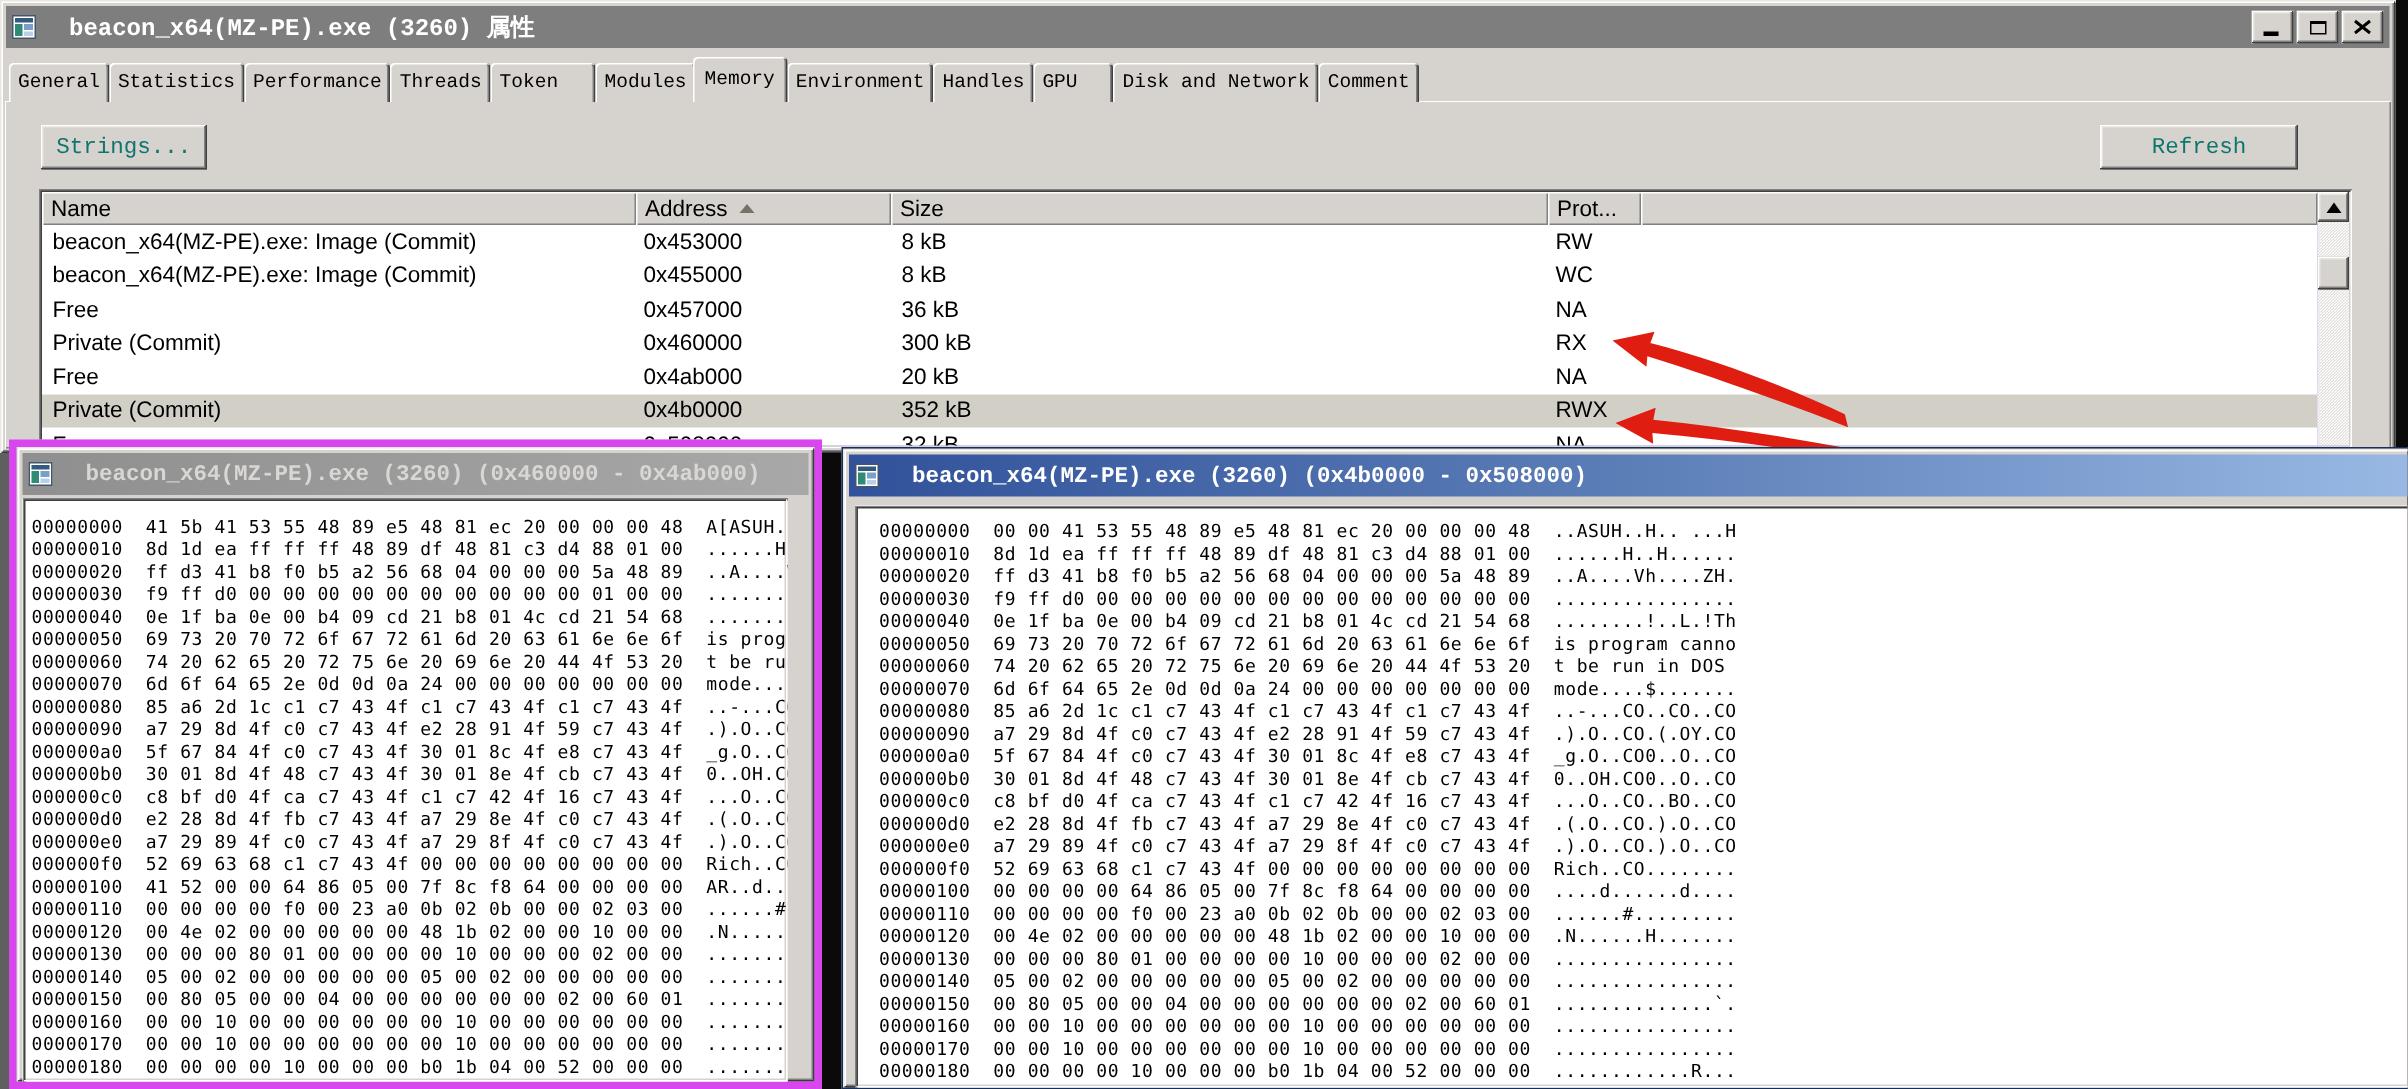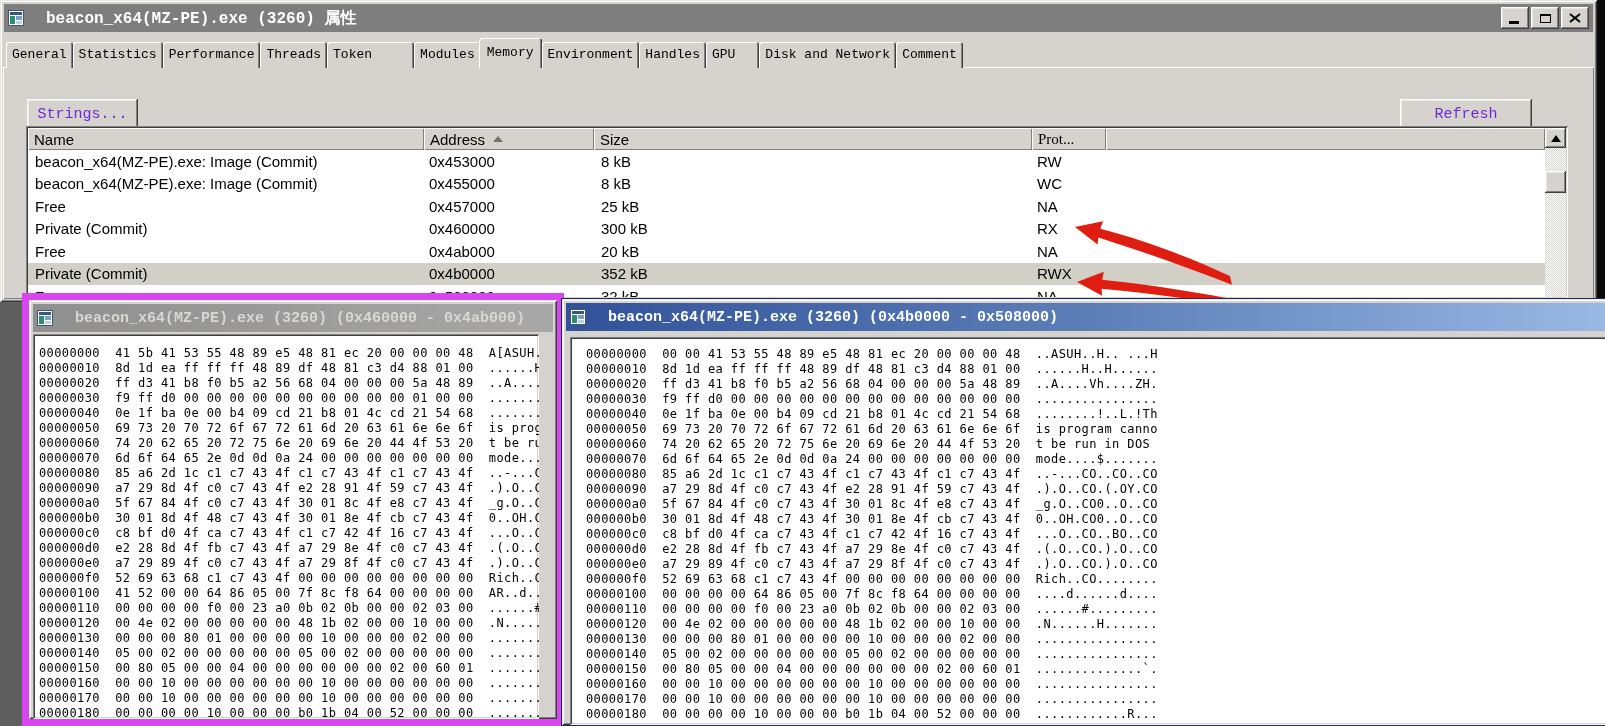--- a/index.html
+++ b/index.html
@@ -30,40 +30,40 @@
   .glyph-min{ width:10px; height:3px; background:#000; position:absolute; bottom:5px; left:8px; }
   .glyph-max{ width:11px; height:9px; border:1px solid #000; border-top-width:2px; }
   .app-icon{ width:16px; height:16px; flex:0 0 16px; }
 
   
   #main-win{ left:0; top:0; width:1597px; height:302px; overflow:hidden; z-index:10; }
   .tabs{ position:absolute; left:6px; top:42px; height:26px; display:flex; align-items:flex-end; z-index:2; }
   .tab{ height:26px; padding:5px 6px 0 6px; font:13px "Liberation Mono",monospace; color:#000;
     background:#d6d3ce; border-top-left-radius:3px; border-top-right-radius:3px; position:relative;
     box-shadow: inset 1px 1px 0 #fff, inset -1px 0 0 #404040, inset -2px 0 0 #808080; }
-  .tab.wide-token{ padding-right:42px; }
+  .tab.wide-token{ padding-right:25px; }
   .tab.wide-gpu{ padding-right:24px; }
   .tab.selected{ height:30px; margin-top:-4px; padding-top:7px; z-index:4; margin-left:-2px; padding-left:8px; padding-right:8px; }
   .page{ position:absolute; left:3px; top:67px; right:3px; bottom:3px;
     box-shadow: inset 1px 1px 0 #fff, inset -1px -1px 0 #808080; }
-  .btn{ position:absolute; font:15px "Liberation Mono",monospace; color:#6d28d9; cursor:default;
+  .btn{ position:absolute; font:15px "Liberation Mono",monospace; color:#0f766e; cursor:default;
     background:#d6d3ce; border:none;
-    box-shadow: inset -1px -1px 0 #404040, inset 1px 1px 0 #fff, inset -2px -2px 0 #808080, inset 2px 2px 0 #e9e7e2; margin-top: 16px; }
+    box-shadow: inset -1px -1px 0 #404040, inset 1px 1px 0 #fff, inset -2px -2px 0 #808080, inset 2px 2px 0 #e9e7e2; }
   .btn.strings{ left:24px; top:16px; width:111px; height:30px; }
   .btn.refresh{ right:62px; top:16px; width:132px; height:30px; }
 
   
   .listview{ position:absolute; left:23px; top:59px; right:26px; height:173px; background:#8b5cf6; }
   .lv-header{ position:absolute; left:2px; top:2px; right:23px; height:22px; display:flex; background:#d6d3ce; }
   .lv-header .col{ box-shadow: inset 1px 1px 0 #fff, inset -1px -1px 0 #808080;
     font:15px "Liberation Sans",sans-serif; display:flex; align-items:center; gap:8px; padding:0 6px; overflow:hidden; }
   .lv-header .col:nth-of-type(1){ width:396px; }
   .lv-header .col:nth-of-type(2){ width:170px; }
   .lv-header .col:nth-of-type(3){ width:438px; }
-  .lv-header .col:nth-of-type(4){ width:74px;font-family:Liberation Serif, serif; }
+  .lv-header .col:nth-of-type(4){ width:62px; }
   .lv-header .col.filler{ flex:1; }
   .sort-arrow{ display:none; width:0; height:0; border-left:5px solid transparent; border-right:5px solid transparent;
     border-bottom:6px solid #76726a; }
   .col.sorted .sort-arrow{ display:block; }
   .lv-body{ position:absolute; left:2px; top:24px; right:23px; bottom:2px; background:#fff; overflow:hidden; }
   .lv-row{ height:22.5px; display:flex; align-items:center; font:15px "Liberation Sans",sans-serif; color:#000; }
   .lv-row.selected{ background:#d2cfc7; }
   .cell{ overflow:hidden; white-space:nowrap; }
   .c-name{ width:396px; padding-left:7px; }
   .c-addr{ width:170px; padding-left:5px; }
@@ -74,21 +74,21 @@
   .vscroll{ position:absolute; width:21px; display:flex; flex-direction:column; }
   .vscroll.main{ right:2px; top:2px; bottom:2px; }
   .scroll-btn{ height:20px; flex:0 0 20px; display:flex; align-items:center; justify-content:center; }
   .arr-up{ width:0; height:0; border-left:5px solid transparent; border-right:5px solid transparent; border-bottom:7px solid #000; }
   .scroll-track{ flex:1; position:relative; }
   .scroll-thumb{ position:absolute; left:0; width:100%; }
   .thumb-main{ top:23px; height:22px; }
   .thumb-child{ top:0; height:16px; }
 
   
-  #hexwin-left{ left:22px; top:293px; width:542px; height:433px; z-index:30; border:7px solid #d946ef; }
+  #hexwin-left{ left:6px; top:293px; width:542px; height:433px; z-index:30; border:5px solid #d946ef; }
   #hexwin-left .hexbody{ position:absolute; left:4px; top:34px; right:18px; bottom:0; background:#fff;
     padding:12px 0 0 6px; overflow:hidden; }
   #hexwin-right{ left:561px; top:298px; width:1188px; height:428px; z-index:40; border:1px solid #16305e; }
   #hexwin-right .hexbody{ position:absolute; left:8px; top:38px; right:36px; bottom:0; background:#fff;
     padding:10px 0 0 16px; overflow:hidden; }
   #hexwin-right .vscroll.child{ right:12px; top:38px; bottom:0; }
   .hex-line{ font:12px "DejaVu Sans Mono",monospace; line-height:15px; letter-spacing:0.4px;
     white-space:pre; color:#000; }
 
   
@@ -173,21 +173,21 @@
         </div>
           <div class="lv-row">
           <div class="cell c-name">beacon_x64(MZ-PE).exe: Image (Commit)</div>
           <div class="cell c-addr">0x455000</div>
           <div class="cell c-size">8 kB</div>
           <div class="cell c-prot">WC</div>
         </div>
           <div class="lv-row">
           <div class="cell c-name">Free</div>
           <div class="cell c-addr">0x457000</div>
-          <div class="cell c-size">25 kB</div>
+          <div class="cell c-size">36 kB</div>
           <div class="cell c-prot">NA</div>
         </div>
           <div class="lv-row">
           <div class="cell c-name">Private (Commit)</div>
           <div class="cell c-addr">0x460000</div>
           <div class="cell c-size">300 kB</div>
           <div class="cell c-prot">RX</div>
         </div>
           <div class="lv-row">
           <div class="cell c-name">Free</div>

